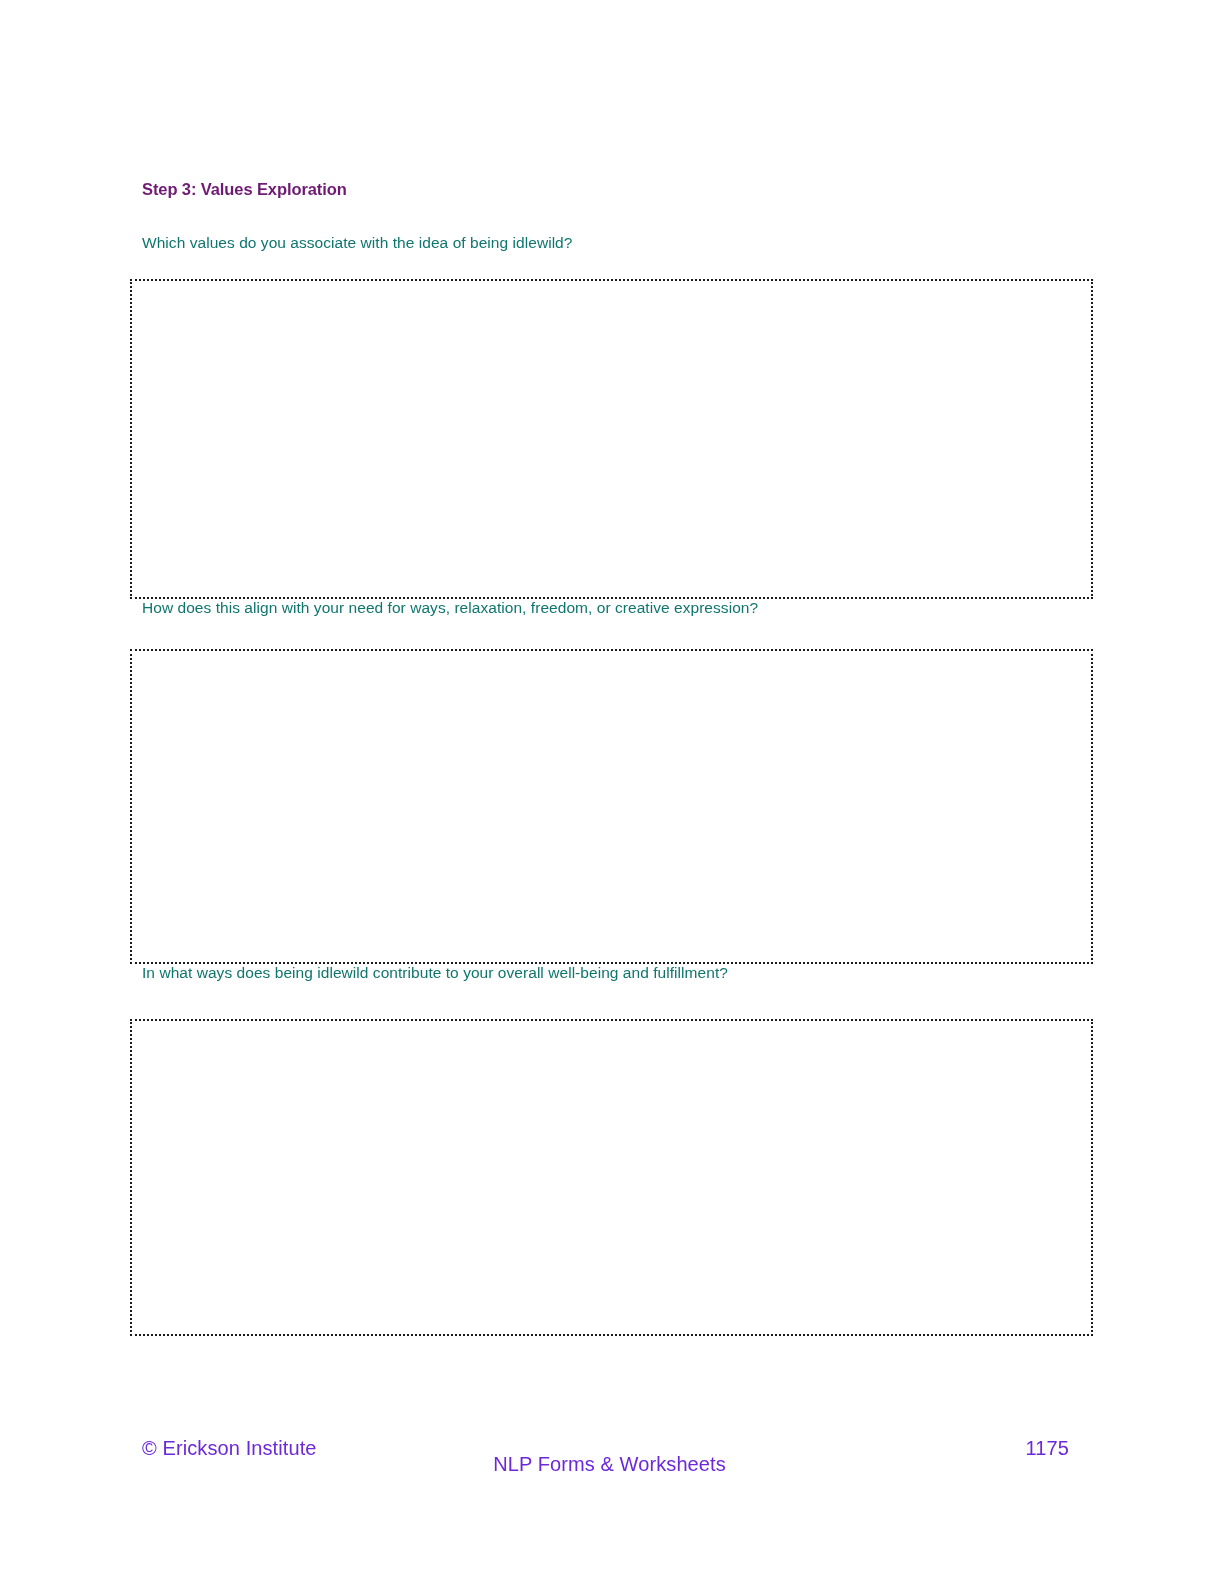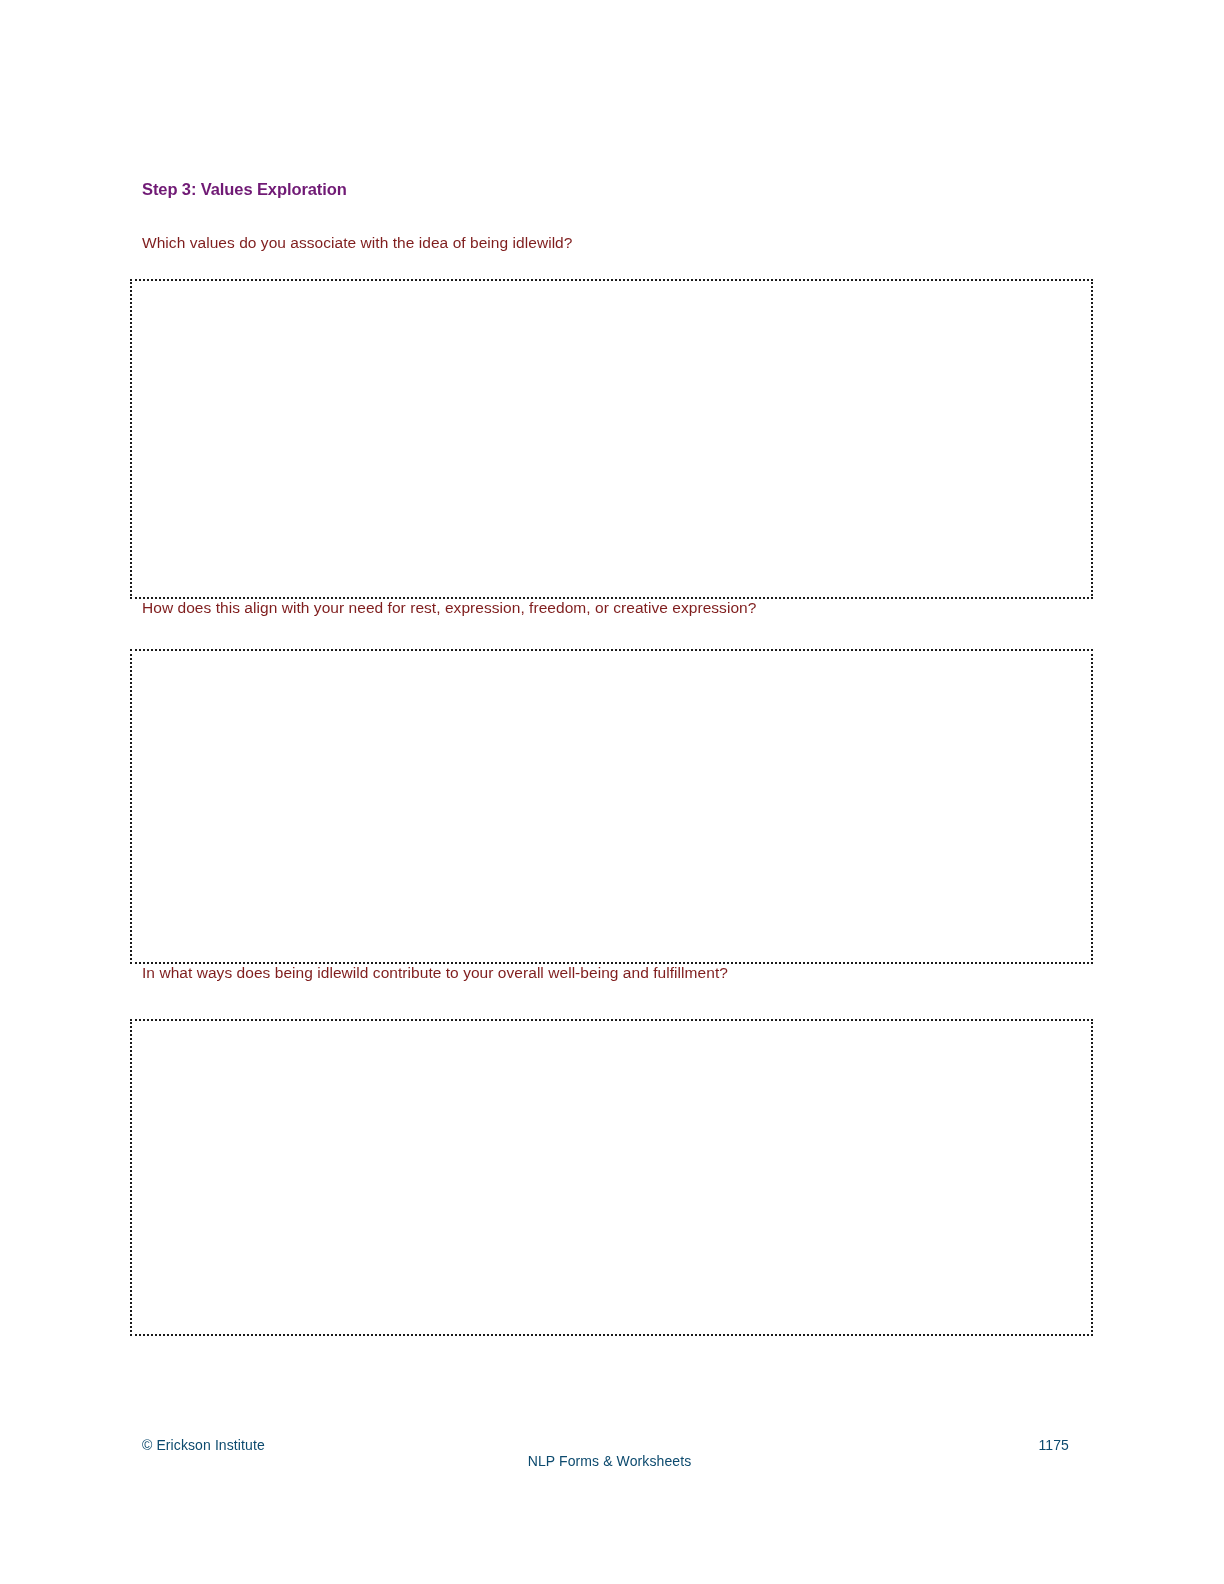--- a/index.html
+++ b/index.html
@@ -36,21 +36,21 @@
     color: #701a75;
     letter-spacing: -0.1px;
     white-space: nowrap;
   }
 
   
   .prompt {
     position: absolute;
     font-size: 15.5px;
     font-weight: normal;
-    color: #7f1d1d;
+    color: #0f766e;
     letter-spacing: 0.05px;
     white-space: nowrap;
     line-height: 20px;
   }
   .prompt-1 { left: 142px; top: 233px; }
   .prompt-2 { left: 142px; top: 598px; }
   .prompt-3 { left: 142px; top: 963px; }
 
   
   .answer-box {
@@ -79,22 +79,22 @@
     white-space: pre-wrap;
   }
 
   
   .footer {
     position: absolute;
     left: 142px;
     top: 1437px;
     width: 935px;
     height: 22px;
-    font-size: 14px;
-    color: #0c4a6e;
+    font-size: 20px;
+    color: #6d28d9;
     letter-spacing: 0.1px;
   }
   .footer-left {
     position: absolute;
     left: 0;
     top: 0;
     white-space: nowrap;
   }
   .footer-center {
     position: absolute;
@@ -117,21 +117,21 @@
 <div class="page">
 
   <div class="section-heading">Step 3: Values Exploration</div>
 
   <div class="prompt prompt-1">Which values do you associate with the idea of being idlewild?</div>
 
   <div class="answer-box answer-box-1">
     <div class="answer-text"></div>
   </div>
 
-  <div class="prompt prompt-2">How does this align with your need for rest, expression, freedom, or creative expression?</div>
+  <div class="prompt prompt-2">How does this align with your need for ways, relaxation, freedom, or creative expression?</div>
 
   <div class="answer-box answer-box-2">
     <div class="answer-text"></div>
   </div>
 
   <div class="prompt prompt-3">In what ways does being idlewild contribute to your overall well-being and fulfillment?</div>
 
   <div class="answer-box answer-box-3">
     <div class="answer-text"></div>
   </div>

